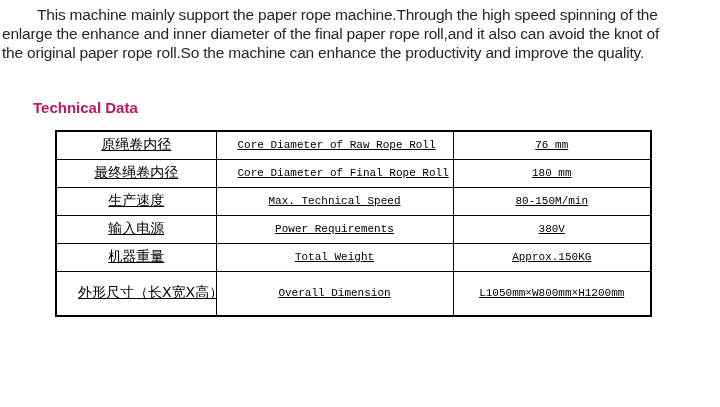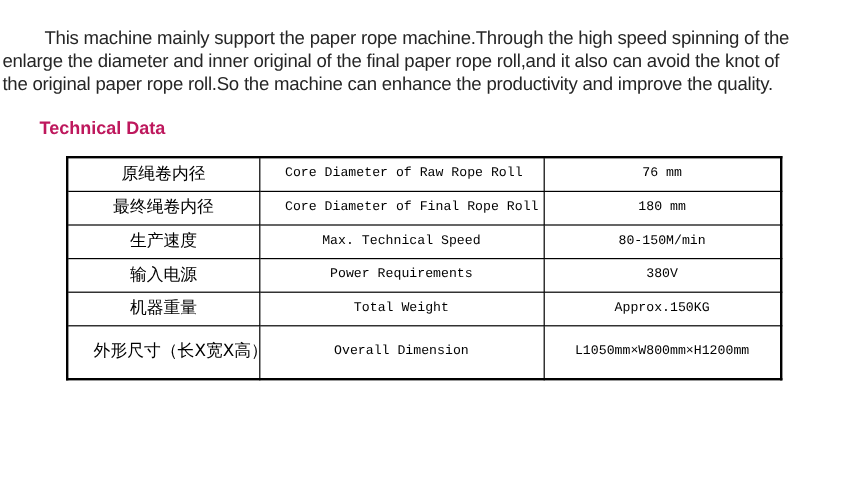--- a/index.html
+++ b/index.html
@@ -11,21 +11,20 @@
     overflow: hidden;
   }
   .intro {
     position: absolute;
     left: 2px; top: 5px;
     width: 714px;
     font-size: 15.5px;
     line-height: 19px;
     color: #262626;
     letter-spacing: -0.2px;
-    margin-top: 18px;
   }
   .intro .line-first { text-indent: 35px; }
   .section-heading {
     position: absolute;
     left: 33px; top: 99px;
     font-size: 15px;
     font-weight: bold;
     color: #be185d;
   }
   table.tech {
@@ -37,38 +36,39 @@
     border: 2px solid #000000;
   }
   table.tech td {
     border: 1px solid #000000;
     text-align: center;
     vertical-align: middle;
     padding: 0 21px;
     white-space: nowrap;
     overflow: hidden;
     color: #000000;
+    text-decoration: underline;
   }
   table.tech tr { height: 28px; }
   table.tech tr:last-child { height: 45px; }
   td.cn {
     font-family: "DejaVu Sans", sans-serif;
     font-size: 14px;
   }
   td.en, td.value {
     font-family: "Liberation Mono", "DejaVu Sans Mono", monospace;
     font-size: 11px;
   }
 </style>
 </head>
 <body>
 
 <div class="intro">
   <div class="line-first">This machine mainly support the paper rope machine.Through the high speed spinning of the</div>
-  <div>enlarge the diameter and inner original of the final paper rope roll,and it also can avoid the knot of</div>
+  <div>enlarge the enhance and inner diameter of the final paper rope roll,and it also can avoid the knot of</div>
   <div>the original paper rope roll.So the machine can enhance the productivity and improve the quality.</div>
 </div>
 
 <div class="section-heading">Technical Data</div>
 
 <table class="tech">
   <colgroup>
     <col style="width:160px">
     <col style="width:237px">
     <col style="width:198px">

